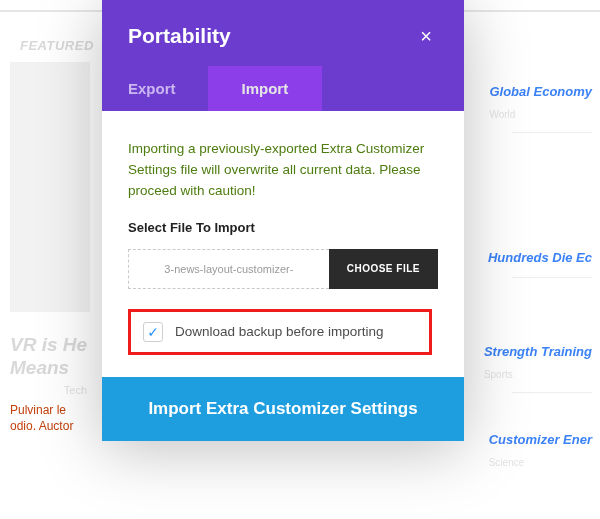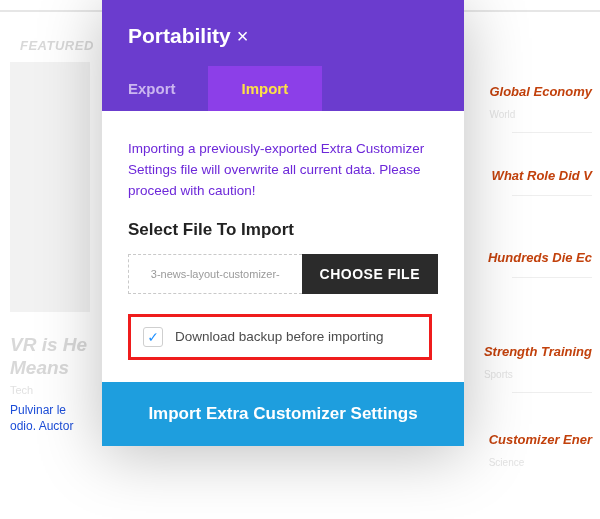--- a/index.html
+++ b/index.html
@@ -6,44 +6,44 @@
   html, body { width: 600px; height: 519px; overflow: hidden; font-family: -apple-system, BlinkMacSystemFont, "Segoe UI", Arial, sans-serif; }
   body { background: #fff; position: relative; }
 
   
   .bg { position: absolute; inset: 0; }
   .bg-topline { position: absolute; left: 0; right: 0; top: 10px; height: 2px; background: #e6e6e6; }
   .bg-featured { position: absolute; left: 20px; top: 38px; font-size: 13px; font-style: italic; font-weight: 700; letter-spacing: .5px; color: #d8d8d8; }
   .bg-img { position: absolute; left: 10px; top: 62px; width: 80px; height: 250px; background: #f2f2f2; }
   .bg-art { position: absolute; left: 10px; }
   .bg-art h3 { font-size: 19px; font-style: italic; font-weight: 700; color: #d8d8d8; line-height: 1.2; }
-  .bg-art .meta { font-size: 11px; color: #e1e1e1; margin-top: 4px; }
-  .bg-art .body { font-size: 12px; color: #1d4ed8; margin-top: 6px; line-height: 1.4; }
+  .bg-art .meta { font-size: 11px; color: #e1e1e1; margin-top: 4px; text-align: right; }
+  .bg-art .body { font-size: 12px; color: #c2410c; margin-top: 6px; line-height: 1.4; }
   .bg-right { position: absolute; right: 8px; }
-  .bg-right h4 { font-size: 13px; font-style: italic; font-weight: 700; color: #c2410c; white-space: nowrap; }
+  .bg-right h4 { font-size: 13px; font-style: italic; font-weight: 700; color: #3b82f6; white-space: nowrap; }
   .bg-right .cat { font-size: 10px; color: #e3e3e3; margin-top: 10px; }
   .bg-right .sep { width: 80px; height: 1px; background: #eee; margin: 12px 0 0 auto; }
 
   
   .modal { position: absolute; left: 102px; top: 0; width: 362px; background: #fff; box-shadow: 0 8px 60px rgba(0,0,0,.25); }
   .m-head { background: #6b3cce; color: #fff; padding: 24px 26px 0 26px; }
-  .m-title-row { display: flex; align-items: center; justify-content: flex-start; padding-bottom: 18px; }
+  .m-title-row { display: flex; align-items: center; justify-content: space-between; padding-bottom: 18px; }
   .m-title { font-size: 21px; font-weight: 700; }
   .m-close { width: 24px; height: 24px; display: flex; align-items: center; justify-content: center; color: #fff; font-size: 20px; cursor: pointer; }
   .m-tabs { display: flex; }
   .m-tab { flex: 0 0 auto; padding: 14px 28px 14px 0; margin-right: 10px; font-size: 15px; font-weight: 600; color: #cbb6f0; cursor: pointer; }
-  .m-tab.active { background: #8c3fe8; color: #fde047; padding: 14px 34px; margin: 0 -6px 0 -6px; }
+  .m-tab.active { background: #8c3fe8; color: #e5e5e5; padding: 14px 34px; margin: 0 -6px 0 -6px; }
 
   .m-body { padding: 28px 26px 22px 26px; color: #4c4c4c; }
-  .m-desc { font-size: 13.5px; line-height: 1.55; color: #6d28d9; }
-  .m-label { font-size: 17px; font-weight: 700; color: #222; margin-top: 18px; }
+  .m-desc { font-size: 13.5px; line-height: 1.55; color: #4d7c0f; }
+  .m-label { font-size: 13px; font-weight: 700; color: #222; margin-top: 18px; }
 
   .file-row { display: flex; align-items: stretch; margin-top: 14px; }
   .file-name { flex: 1; border: 1px dashed #c9c9c9; border-right: none; display: flex; align-items: center; justify-content: center; font-size: 11px; color: #9a9a9a; padding: 0 8px; background: #fff; height: 40px; overflow: hidden; white-space: nowrap; }
-  .file-btn { background: #2b2b2b; color: #fff; font-size: 14px; font-weight: 700; letter-spacing: .5px; padding: 4px 18px; height: 40px; display: flex; align-items: center; cursor: pointer; }
+  .file-btn { background: #2b2b2b; color: #fff; font-size: 10px; font-weight: 700; letter-spacing: .5px; padding: 4px 18px; height: 40px; display: flex; align-items: center; cursor: pointer; }
 
   .chk-row { margin-top: 20px; border: 3px solid #ef1c1c; padding: 10px 12px; display: flex; align-items: center; gap: 12px; width: 304px; }
   .chk-box { width: 20px; height: 20px; border: 1px solid #cfcfcf; border-radius: 3px; display: flex; align-items: center; justify-content: center; color: #1e90ff; font-size: 14px; cursor: pointer; }
   .chk-row label { font-size: 13.5px; color: #4c4c4c; cursor: pointer; }
 
   .m-action { background: #1e9ede; color: #fff; text-align: center; font-size: 17px; font-weight: 700; padding: 22px 10px; cursor: pointer; }
 </style>
 </head>
 <body>
 
@@ -53,25 +53,20 @@
   <div class="bg-img"></div>
   <div class="bg-art" style="top:334px;">
     <h3><span>VR is He</span><br><span>Means</span></h3>
     <div class="meta">Tech</div>
     <div class="body"><span>Pulvinar le</span><br><span>odio. Auctor</span></div>
   </div>
 
   <div class="bg-right" style="top:84px;">
     <h4>Global Economy</h4>
     <div class="cat">World</div>
-    <div class="sep"></div>
-  </div>
-  <div class="bg-right" style="top:168px;">
-    <h4>What Role Did V</h4>
-    <div class="cat"></div>
     <div class="sep"></div>
   </div>
   <div class="bg-right" style="top:250px;">
     <h4>Hundreds Die Ec</h4>
     <div class="cat"></div>
     <div class="sep"></div>
   </div>
   <div class="bg-right" style="top:344px;">
     <h4>Strength Training</h4>
     <div class="cat">Sports</div>

